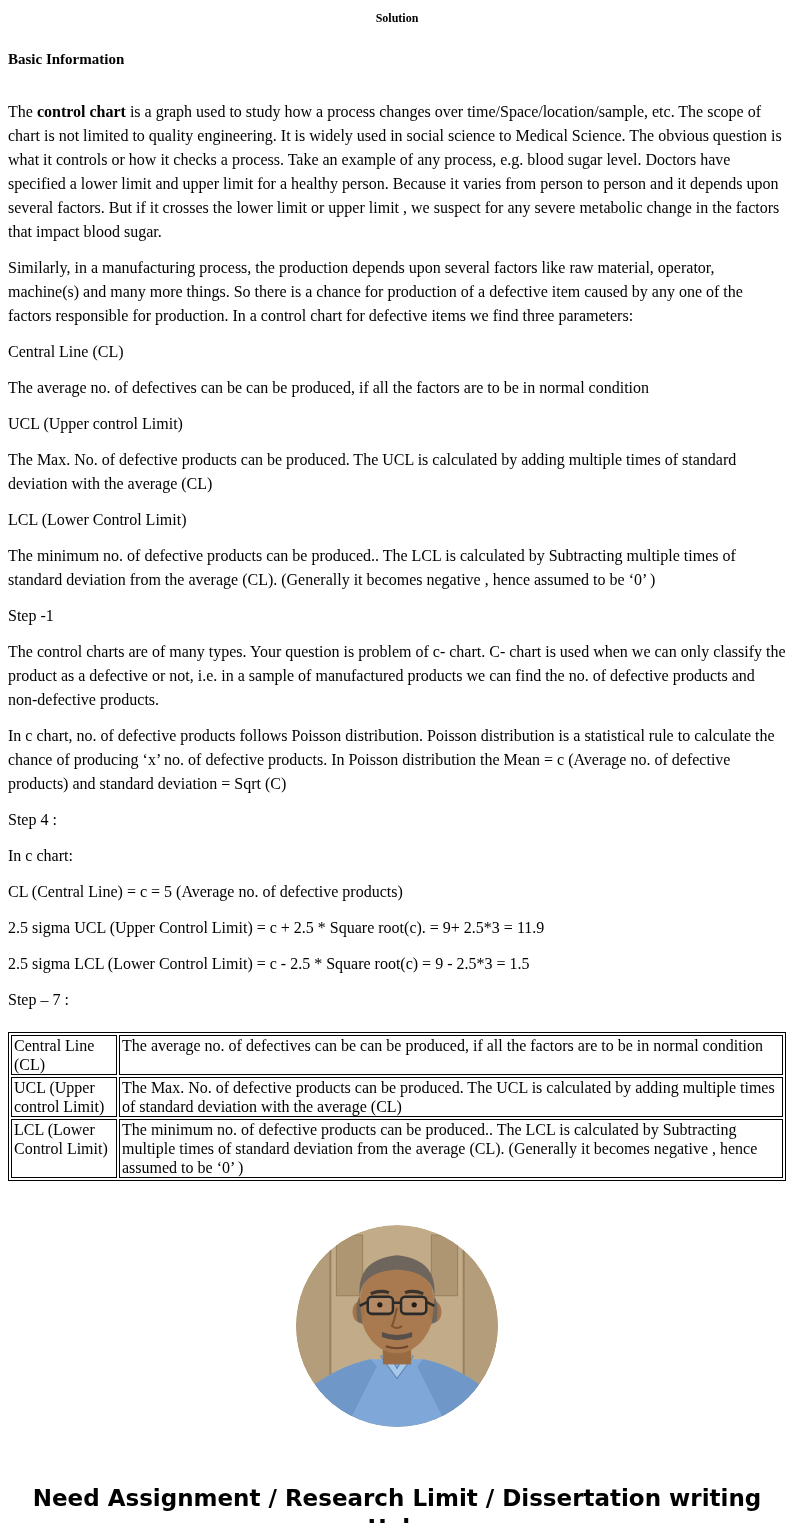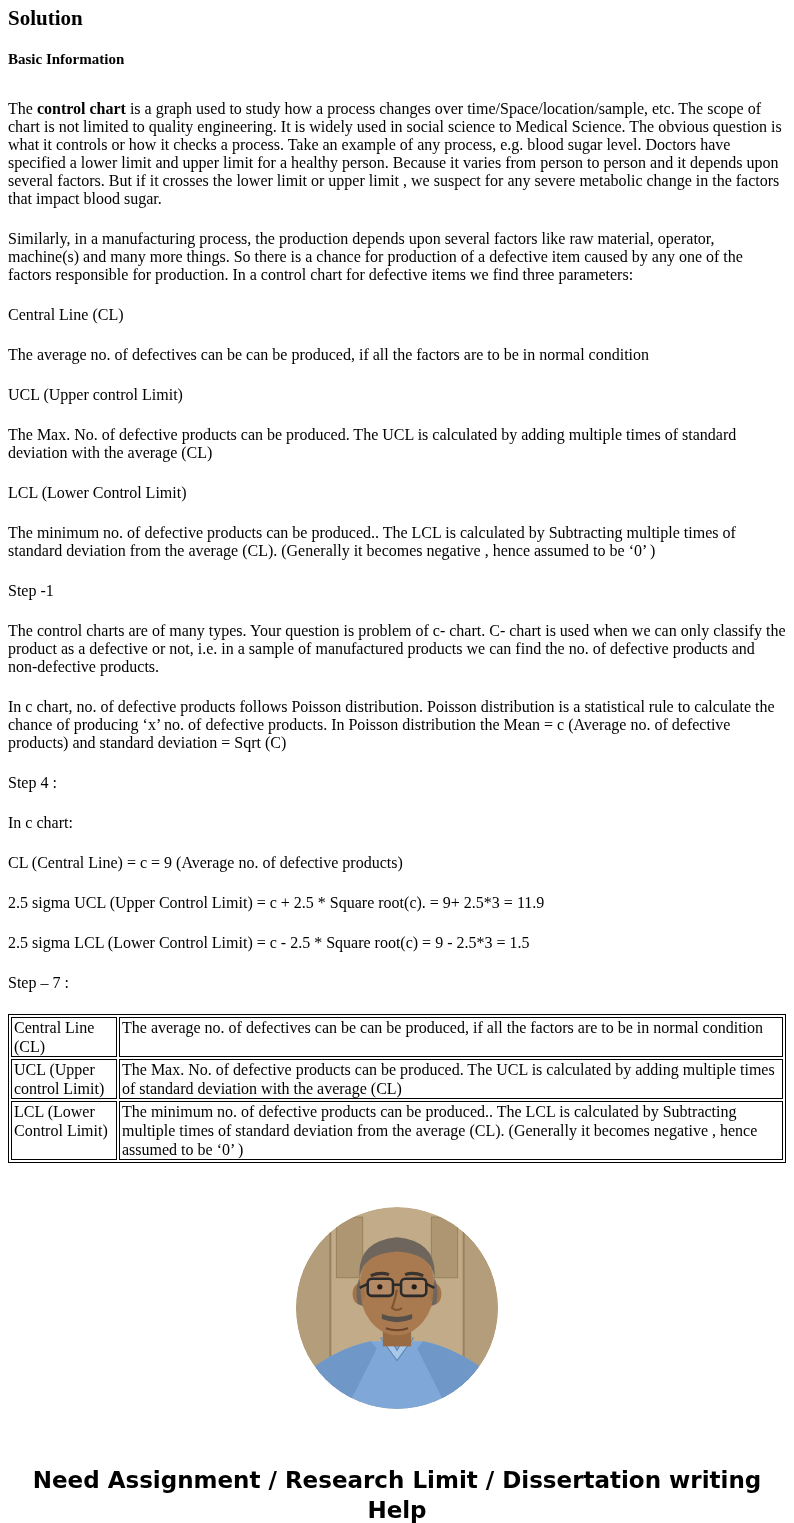--- a/index.html
+++ b/index.html
@@ -8,33 +8,34 @@
     width: 794px;
     min-height: 1523px;
     background: #ffffff;
     color: #000000;
     font-family: "Liberation Serif", serif;
     font-size: 16px;
   }
   .doc { padding: 6px 8px 30px 8px; }
   .title {
     font-weight: bold;
-    font-size: 21px;
+    font-size: 12px;
     margin: 2px 0 0 0;
     line-height: 20px;
+    text-align: center;
   }
   .subtitle {
     font-weight: bold;
     font-size: 15px;
     margin: 22px 0 32px 0;
     line-height: 18px;
   }
   p.para {
-    margin: 22px 0;
-    line-height: 18px;
+    margin: 12px 0;
+    line-height: 24px;
   }
   p.para b { font-weight: bold; }
 
   table.info {
     border-collapse: separate;
     border-spacing: 2px;
     border: 1px solid #000;
     width: 778px;
     margin: 20px 0 0 0;
   }
@@ -85,21 +86,21 @@
   <p class="para">The average no. of defectives can be can be produced, if all the factors are to be in normal condition</p>
   <p class="para">UCL (Upper control Limit)</p>
   <p class="para">The Max. No. of defective products can be produced. The UCL is calculated by adding multiple times of standard deviation with the average (CL)</p>
   <p class="para">LCL (Lower Control Limit)</p>
   <p class="para">The minimum no. of defective products can be produced.. The LCL is calculated by Subtracting multiple times of standard deviation from the average (CL). (Generally it becomes negative , hence assumed to be ‘0’ )</p>
   <p class="para">Step -1</p>
   <p class="para">The control charts are of many types. Your question is problem of c- chart. C- chart is used when we can only classify the product as a defective or not, i.e. in a sample of manufactured products we can find the no. of defective products and non-defective products.</p>
   <p class="para">In c chart, no. of defective products follows Poisson distribution. Poisson distribution is a statistical rule to calculate the chance of producing ‘x’ no. of defective products. In Poisson distribution the Mean = c (Average no. of defective products) and standard deviation = Sqrt (C)</p>
   <p class="para">Step 4 :</p>
   <p class="para">In c chart:</p>
-  <p class="para">CL (Central Line) = c = 9 (Average no. of defective products)</p>
+  <p class="para">CL (Central Line) = c = 5 (Average no. of defective products)</p>
   <p class="para">2.5 sigma UCL (Upper Control Limit) = c + 2.5 * Square root(c). = 9+ 2.5*3 = 11.9</p>
   <p class="para">2.5 sigma LCL (Lower Control Limit) = c - 2.5 * Square root(c) = 9 - 2.5*3 = 1.5</p>
   <p class="para">Step – 7 :</p>
 
   <table class="info">
     <tbody>
       <tr>
         <td class="term">Central Line (CL)</td>
         <td class="desc">The average no. of defectives can be can be produced, if all the factors are to be in normal condition</td>
       </tr>

